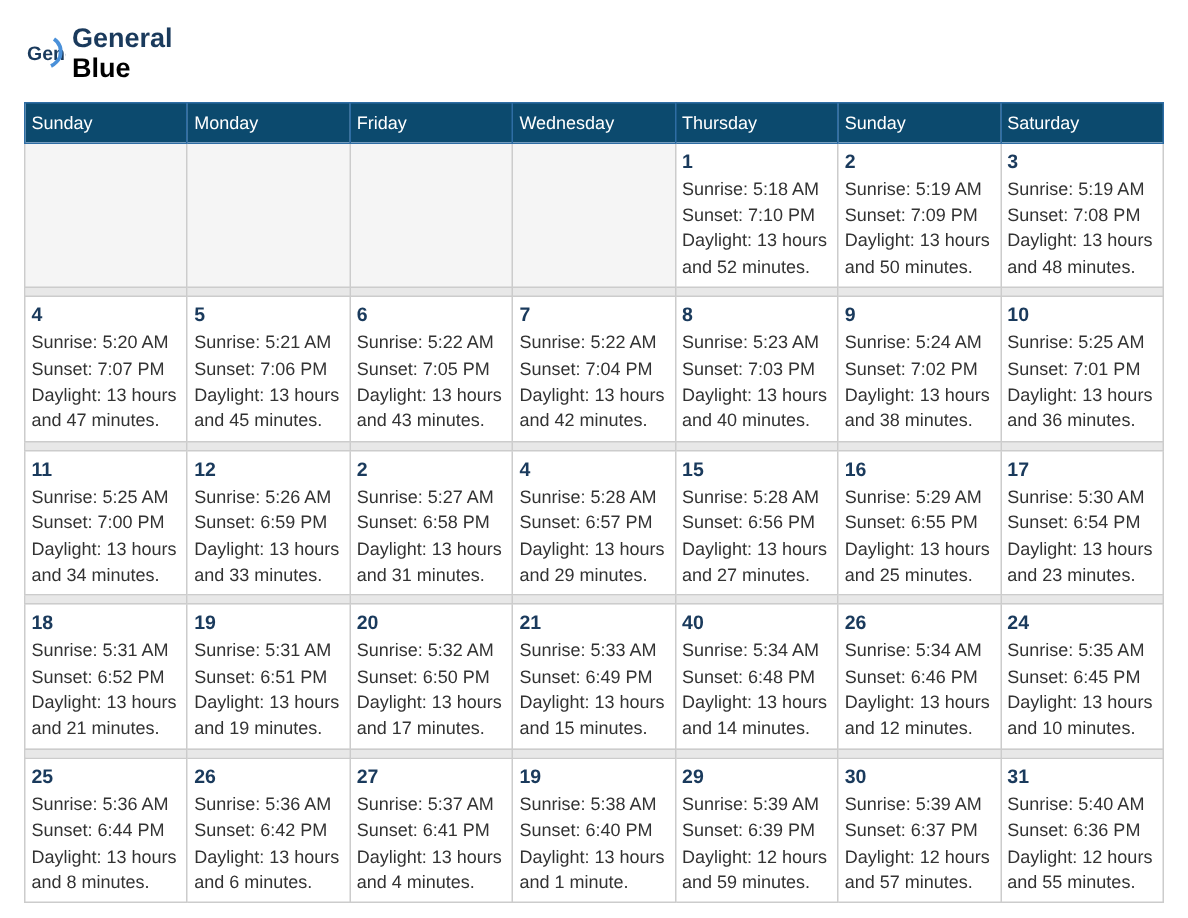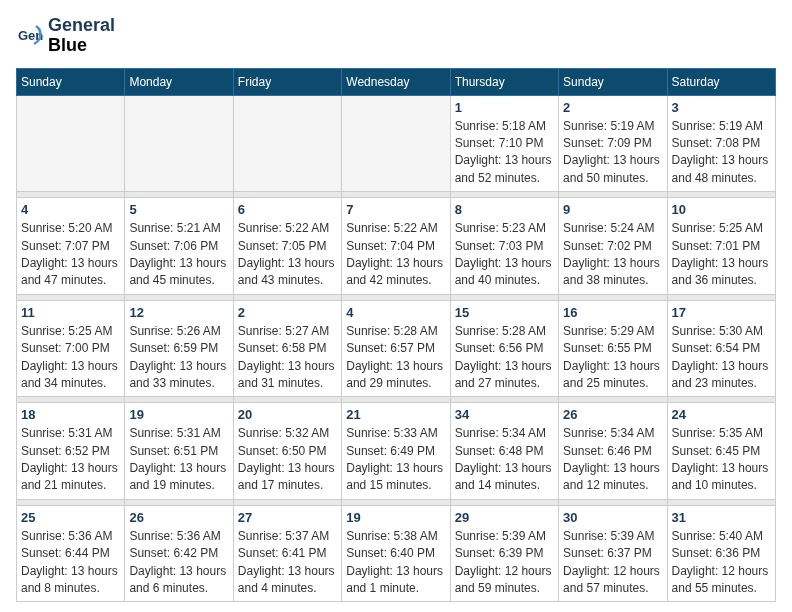--- a/index.html
+++ b/index.html
@@ -239,21 +239,21 @@
         </td>
         <td>
           <span class="day-number">20</span>
           <div class="day-info">Sunrise: 5:32 AM<br>Sunset: 6:50 PM<br>Daylight: 13 hours<br>and 17 minutes.</div>
         </td>
         <td>
           <span class="day-number">21</span>
           <div class="day-info">Sunrise: 5:33 AM<br>Sunset: 6:49 PM<br>Daylight: 13 hours<br>and 15 minutes.</div>
         </td>
         <td>
-          <span class="day-number">34</span>
+          <span class="day-number">40</span>
           <div class="day-info">Sunrise: 5:34 AM<br>Sunset: 6:48 PM<br>Daylight: 13 hours<br>and 14 minutes.</div>
         </td>
         <td>
           <span class="day-number">26</span>
           <div class="day-info">Sunrise: 5:34 AM<br>Sunset: 6:46 PM<br>Daylight: 13 hours<br>and 12 minutes.</div>
         </td>
         <td>
           <span class="day-number">24</span>
           <div class="day-info">Sunrise: 5:35 AM<br>Sunset: 6:45 PM<br>Daylight: 13 hours<br>and 10 minutes.</div>
         </td>

